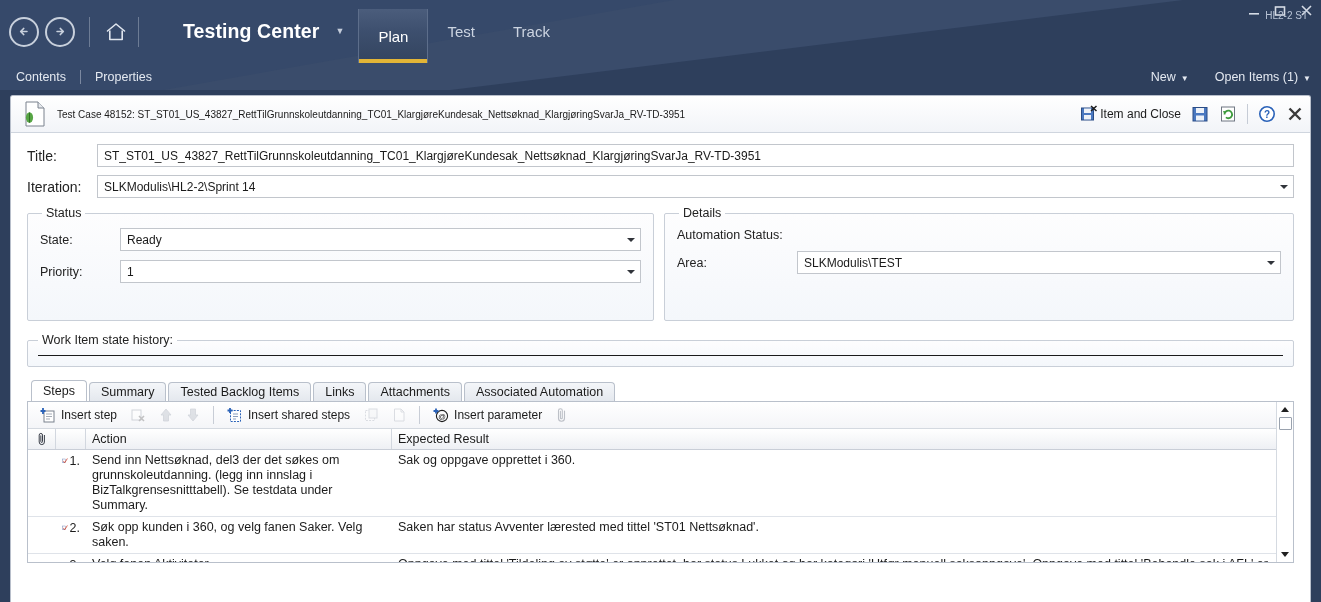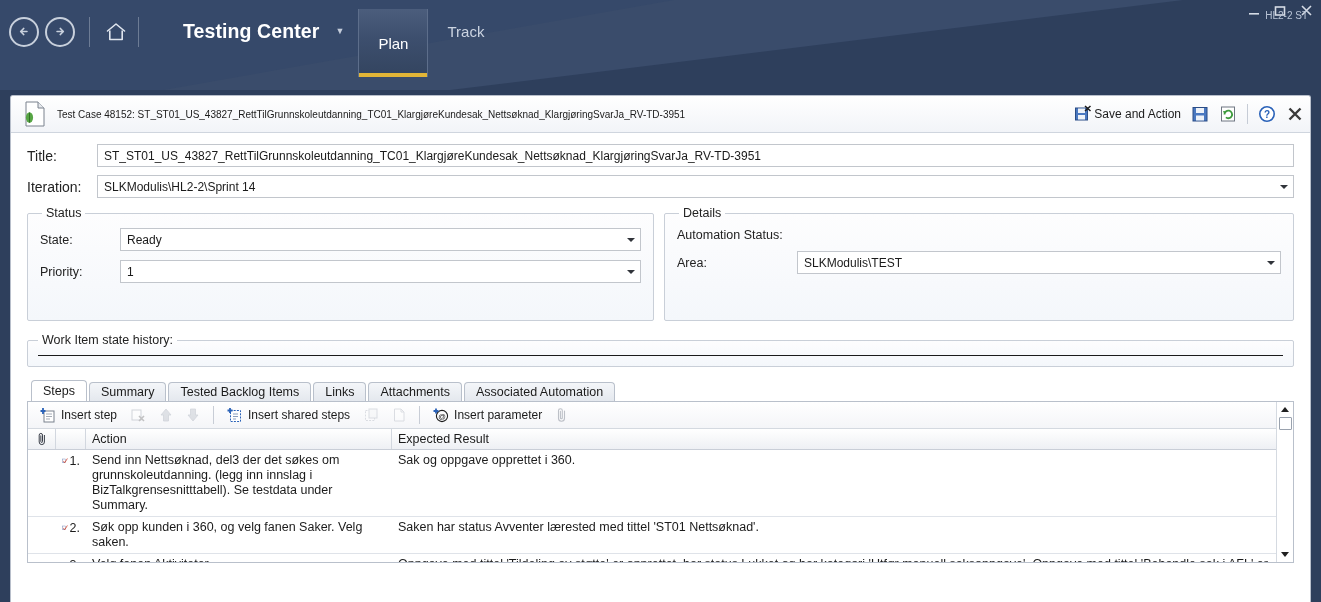--- a/index.html
+++ b/index.html
@@ -97,21 +97,21 @@
     font-size: 15px;
     cursor: pointer;
     white-space: nowrap;
   }
   .nav-tab.active {
     color: #ffffff;
     background: linear-gradient(180deg, #4b5d7c 0%, #3d4f6e 42%, #33445f 100%);
     border-left: 1px solid #5d6e8b;
     border-right: 1px solid #5d6e8b;
     margin-top: 9px;
-    height: 68px;
+    height: 54px;
   }
   .nav-tab.active::after {
     content: "";
     position: absolute;
     left: 0; right: 0; bottom: 0;
     height: 4px;
     background: #e2b537;
   }
   .win-ctrls {
     position: absolute;
@@ -465,24 +465,34 @@
         <path d="M3.5 11 L12 4 L20.5 11" stroke="#dfe5ee" stroke-width="1.6" fill="none" stroke-linecap="round" stroke-linejoin="round"></path>
         <path d="M5.8 10.6 V19.5 H18.2 V10.6" stroke="#dfe5ee" stroke-width="1.6" fill="none" stroke-linejoin="round"></path>
       </svg>
     </div>
     <div class="nav-sep"></div>
     <div class="app-title">Testing Center</div>
     <div class="title-caret">▼</div>
 
     <div class="nav-tabs">
       <div class="nav-tab active">Plan</div>
+      <div class="nav-tab">Test</div>
       <div class="nav-tab">Track</div>
     </div>
   </div>
 
+  <div class="sub-row">
+    <div class="sub-link">Contents</div>
+    <div class="sub-sep"></div>
+    <div class="sub-link">Properties</div>
+    <div class="sub-right">
+      <span><span>New</span><span class="caret-dn">▼</span></span>
+      <span><span>Open Items (1)</span><span class="caret-dn">▼</span></span>
+    </div>
+  </div>
 </div>
 
 <div class="wi-panel">
 
   <div class="wi-header">
     <div class="doc-icon">
       <svg width="24" height="26" viewBox="0 0 24 26">
         <path d="M3 1 H15 L21 7 V25 H3 Z" fill="#ffffff" stroke="#7a828e" stroke-width="1"></path>
         <path d="M15 1 V7 H21" fill="#e6e9ed" stroke="#7a828e" stroke-width="1"></path>
         <ellipse cx="6.5" cy="16.5" rx="3.6" ry="5.2" fill="#57a544"></ellipse>
@@ -491,21 +501,21 @@
     </div>
     <div class="wi-title">Test Case 48152: ST_ST01_US_43827_RettTilGrunnskoleutdanning_TC01_KlargjøreKundesak_Nettsøknad_KlargjøringSvarJa_RV-TD-3951</div>
     <div class="wi-actions">
       <div style="display:flex;align-items:center;gap:2px;cursor:pointer;">
         <svg class="tb-icon" viewBox="0 0 18 18">
           <rect x="1.5" y="3" width="12" height="12" fill="#4a78c0" stroke="#2a4d86" stroke-width="1"></rect>
           <rect x="4" y="3.5" width="7" height="4.5" fill="#eef2f8"></rect>
           <rect x="4" y="10" width="7" height="4.5" fill="#eef2f8"></rect>
           <path d="M11 1 L16.5 6 M16.5 1 L11 6" stroke="#1c1c1c" stroke-width="1.5" fill="none"></path>
         </svg>
-        <span class="lbl">Save and Action</span>
+        <span class="lbl">Item and Close</span>
       </div>
       <svg class="tb-icon" viewBox="0 0 18 18">
         <rect x="2" y="2.5" width="14" height="13.5" fill="#4a78c0" stroke="#2a4d86" stroke-width="1"></rect>
         <rect x="5" y="3" width="8" height="5" fill="#eef2f8"></rect>
         <rect x="5" y="10.5" width="8" height="5" fill="#eef2f8"></rect>
       </svg>
       <svg class="tb-icon" viewBox="0 0 18 18">
         <rect x="2.5" y="2" width="13" height="14" fill="#ffffff" stroke="#6f7782" stroke-width="1"></rect>
         <path d="M5.5 9.5 a3.8 3.8 0 1 1 1.4 2.9" stroke="#3d9b3d" stroke-width="1.8" fill="none"></path>
         <path d="M4 6 L7.3 6.3 L5.2 9 Z" fill="#3d9b3d"></path>

